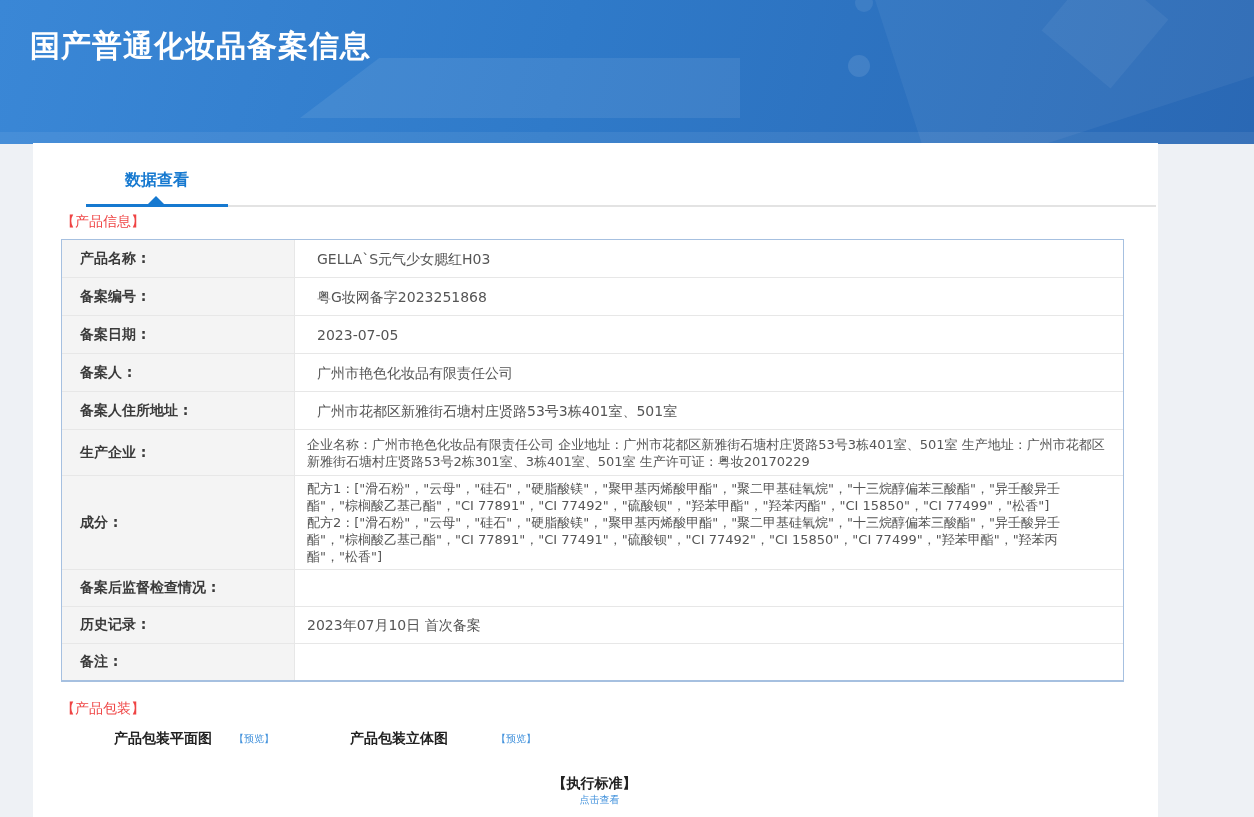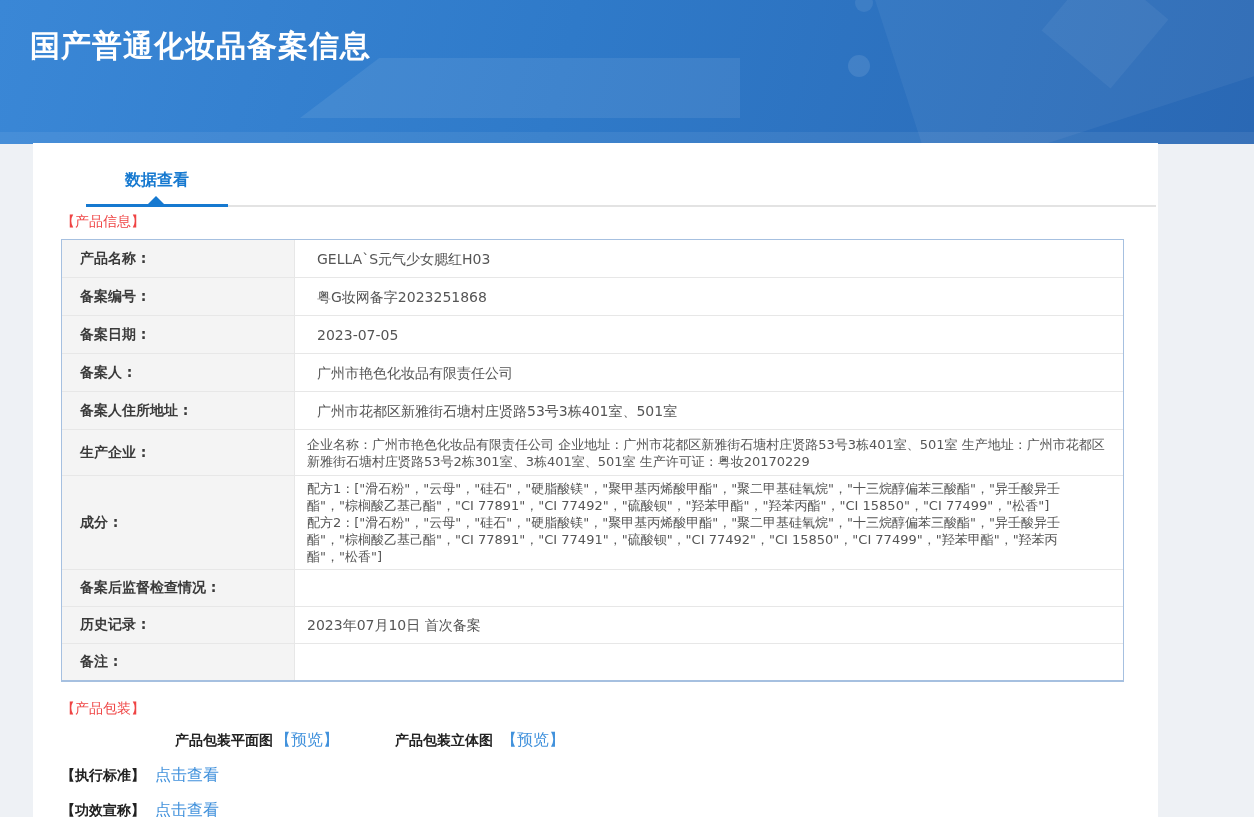--- a/index.html
+++ b/index.html
@@ -66,27 +66,27 @@
   .tvalue {
     flex:1; display:flex; align-items:center; padding:4px 16px 4px 12px;
     font-size:14px; color:#555; line-height:18px;
   }
   .tvalue.small { font-size:13px; line-height:17px; }
   .tvalue.multi { flex-direction:column; align-items:flex-start; justify-content:center; }
   .h38 { min-height:38px;gap:10px; } .h46 { min-height:46px; } .h68 { min-height:68px; } .h37 { min-height:37px; } .h36 { min-height:36px; }
 
   
   .pack-title { margin-top:18px; }
-  .pack-row { display:flex; align-items:center; margin:12px 0 0 114px; font-size:14px; color:#222; }
+  .pack-row { display:flex; align-items:center; margin:12px 0 0 53px; font-size:14px; color:#222;gap:20px; }
   .pack-label { font-weight:bold; color:#222; }
   .pack-label.second { margin-left:56px; }
-  a.blue-link, .blue-link { color:#4292dc; text-decoration:none; cursor:pointer; font-size:16px;text-align:right; }
+  a.blue-link, .blue-link { color:#4292dc; text-decoration:none; cursor:pointer; font-size:10px;text-align:right; }
   .preview-link { margin-left:2px; }
   .pack-gap { width:6px; }
-  .inline-row { display:flex; align-items:center; margin-top:14px; font-size:14px; }
+  .inline-row { display:flex; align-items:center; margin-top:27px; font-size:14px;flex-direction:column; }
   .inline-row .bracket-label { font-weight:bold; color:#222; }
   .inline-row .blue-link { margin-left:10px; }
 </style>
 </head>
 <body>
 
 <div class="page">
 
   <div class="banner">
     <div class="deco-diag"></div>

